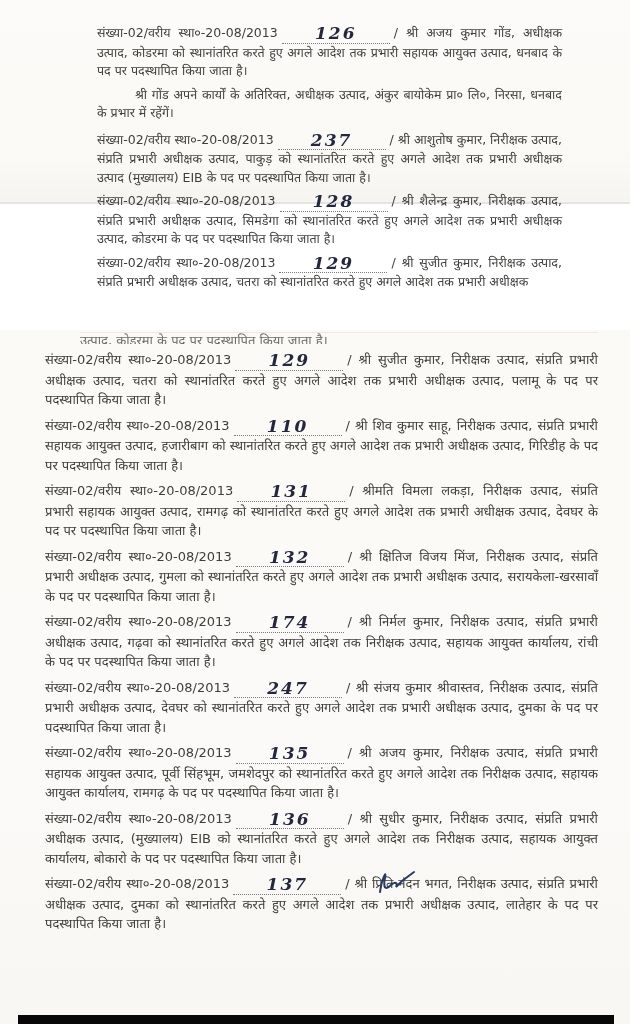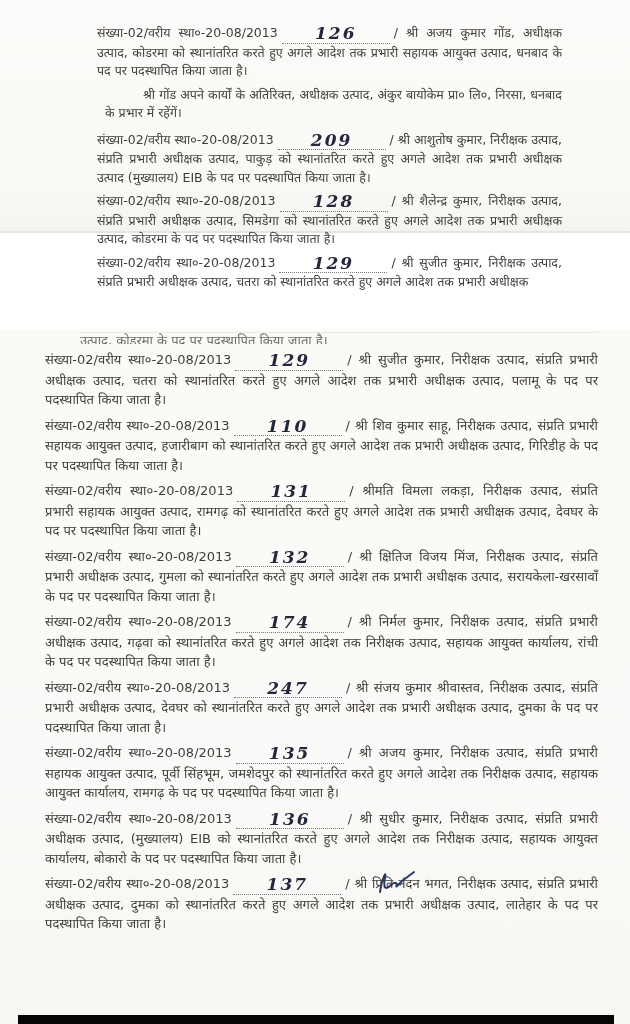--- a/index.html
+++ b/index.html
@@ -4,35 +4,35 @@
 <style>
   html,body{margin:0;padding:0;background:#ffffff;}
   .canvas{
     position:relative;width:630px;height:1024px;overflow:hidden;
     background:#ffffff;
     font-family:"DejaVu Sans",sans-serif;
     color:#403e3b;
   }
   .page{position:absolute;left:0;width:630px;box-sizing:border-box;}
   .page1{
-    top:0;height:233px;
+    top:0;height:204px;
     background:linear-gradient(180deg,#fcfbf9 0%,#faf9f6 80%,#f5f4f1 100%);
     padding:24px 68px 0 97px;
     font-size:12.5px;line-height:18.5px;
     border-bottom:2px solid #e6e4e0;
   }
   .page2{
     top:330px;height:694px;
     background:linear-gradient(180deg,#fbfaf7 0%,#fbfaf8 60%,#f8f7f4 100%);
     padding:2px 32px 0 45px;
     font-size:13px;line-height:19.5px;
   }
   .entry{margin:0 0 5px 0;text-align:justify;}
   .page2 .entry{margin:0 0 6px 0;}
-  .entry-note{margin:2px 0 8px 8px;text-indent:38px;text-align:justify;}
+  .entry-note{margin:2px 0 8px 0;text-indent:38px;text-align:justify;}
   .leader{
     display:inline-block;width:108px;text-align:center;
     border-bottom:1.6px dotted #7a7a78;margin:0 4px;
     white-space:nowrap;
   }
   .hw{
     display:inline-block;transform:translateY(2px);
     font-family:"DejaVu Serif",serif;font-style:italic;font-weight:bold;
     font-size:17px;letter-spacing:2px;color:#23283d;line-height:12px;
   }
@@ -55,21 +55,21 @@
   </svg>
 
   <section class="page page1">
 
     <p class="entry">
       <span>संख्या-02/वरीय स्था०-20-08/2013</span><span class="leader"><span class="hw">126</span></span><span>/ श्री अजय कुमार गोंड, अधीक्षक उत्पाद, कोडरमा को स्थानांतरित करते हुए अगले आदेश तक प्रभारी सहायक आयुक्त उत्पाद, धनबाद के पद पर पदस्थापित किया जाता है।</span>
     </p>
     <p class="entry-note">श्री गोंड अपने कार्यों के अतिरिक्त, अधीक्षक उत्पाद, अंकुर बायोकेम प्रा० लि०, निरसा, धनबाद के प्रभार में रहेंगें।</p>
 
     <p class="entry">
-      <span>संख्या-02/वरीय स्था०-20-08/2013</span><span class="leader"><span class="hw">209</span></span><span>/ श्री आशुतोष कुमार, निरीक्षक उत्पाद, संप्रति प्रभारी अधीक्षक उत्पाद, पाकुड़ को स्थानांतरित करते हुए अगले आदेश तक प्रभारी अधीक्षक उत्पाद (मुख्यालय) EIB के पद पर पदस्थापित किया जाता है।</span>
+      <span>संख्या-02/वरीय स्था०-20-08/2013</span><span class="leader"><span class="hw">237</span></span><span>/ श्री आशुतोष कुमार, निरीक्षक उत्पाद, संप्रति प्रभारी अधीक्षक उत्पाद, पाकुड़ को स्थानांतरित करते हुए अगले आदेश तक प्रभारी अधीक्षक उत्पाद (मुख्यालय) EIB के पद पर पदस्थापित किया जाता है।</span>
     </p>
 
     <p class="entry">
       <span>संख्या-02/वरीय स्था०-20-08/2013</span><span class="leader"><span class="hw">128</span></span><span>/ श्री शैलेन्द्र कुमार, निरीक्षक उत्पाद, संप्रति प्रभारी अधीक्षक उत्पाद, सिमडेगा को स्थानांतरित करते हुए अगले आदेश तक प्रभारी अधीक्षक उत्पाद, कोडरमा के पद पर पदस्थापित किया जाता है।</span>
     </p>
 
     <p class="entry">
       <span>संख्या-02/वरीय स्था०-20-08/2013</span><span class="leader"><span class="hw">129</span></span><span>/ श्री सुजीत कुमार, निरीक्षक उत्पाद, संप्रति प्रभारी अधीक्षक उत्पाद, चतरा को स्थानांतरित करते हुए अगले आदेश तक प्रभारी अधीक्षक</span>
     </p>
 

